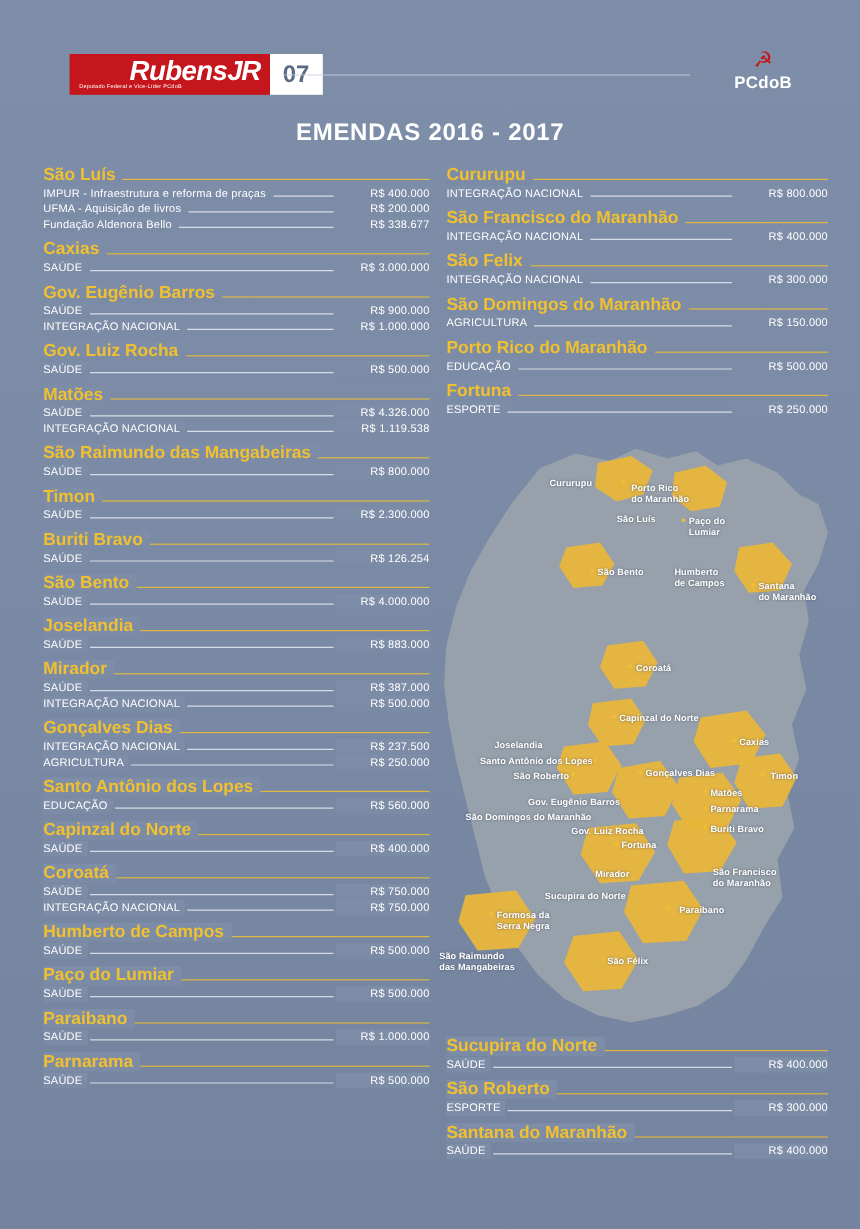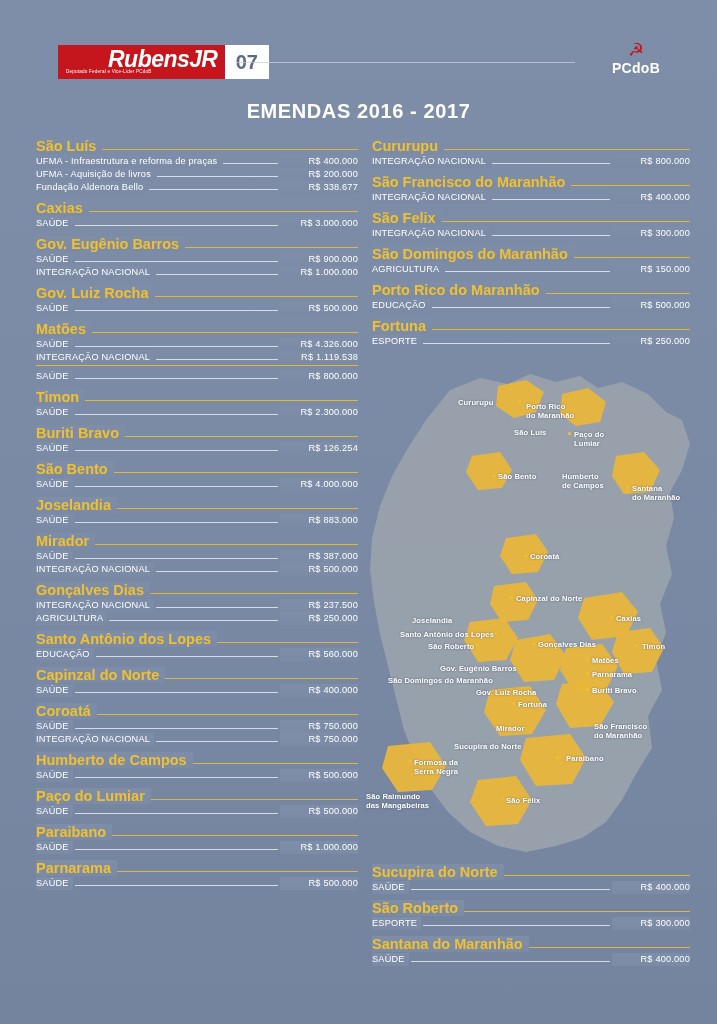--- a/index.html
+++ b/index.html
@@ -344,21 +344,21 @@
         <div class="mappt" style="left: 236px; top: 394px;">Paraibano</div>
         <div class="mappt" style="left: 84px; top: 398px;">Formosa da<br>Serra Negra</div>
         <div class="mappt" style="left: 36px; top: 432px;">São Raimundo<br>das Mangabeiras</div>
         <div class="mappt" style="left: 176px; top: 436px;">São Félix</div>
       </div>
   </div>
 
   <div class="col col-left" id="col-left">
       <div class="city"><span class="rule"></span><span class="txt">São Luís</span></div>
       <div class="row">
-        <span class="label">UFMA - Infraestrutura e reforma de praças</span>
+        <span class="label">IMPUR - Infraestrutura e reforma de praças</span>
         <span class="dotline"></span>
         <span class="value">R$ 400.000</span>
       </div>
       <div class="row">
         <span class="label">UFMA - Aquisição de livros</span>
         <span class="dotline"></span>
         <span class="value">R$ 200.000</span>
       </div>
       <div class="row">
         <span class="label">Fundação Aldenora Bello</span>
@@ -392,21 +392,21 @@
       <div class="row">
         <span class="label">SAÚDE</span>
         <span class="dotline"></span>
         <span class="value">R$ 4.326.000</span>
       </div>
       <div class="row">
         <span class="label">INTEGRAÇÃO NACIONAL</span>
         <span class="dotline"></span>
         <span class="value">R$ 1.119.538</span>
       </div>
-      <div class="city"><span class="rule"></span></div>
+      <div class="city"><span class="rule"></span><span class="txt">São Raimundo das Mangabeiras</span></div>
       <div class="row">
         <span class="label">SAÚDE</span>
         <span class="dotline"></span>
         <span class="value">R$ 800.000</span>
       </div>
       <div class="city"><span class="rule"></span><span class="txt">Timon</span></div>
       <div class="row">
         <span class="label">SAÚDE</span>
         <span class="dotline"></span>
         <span class="value">R$ 2.300.000</span>

